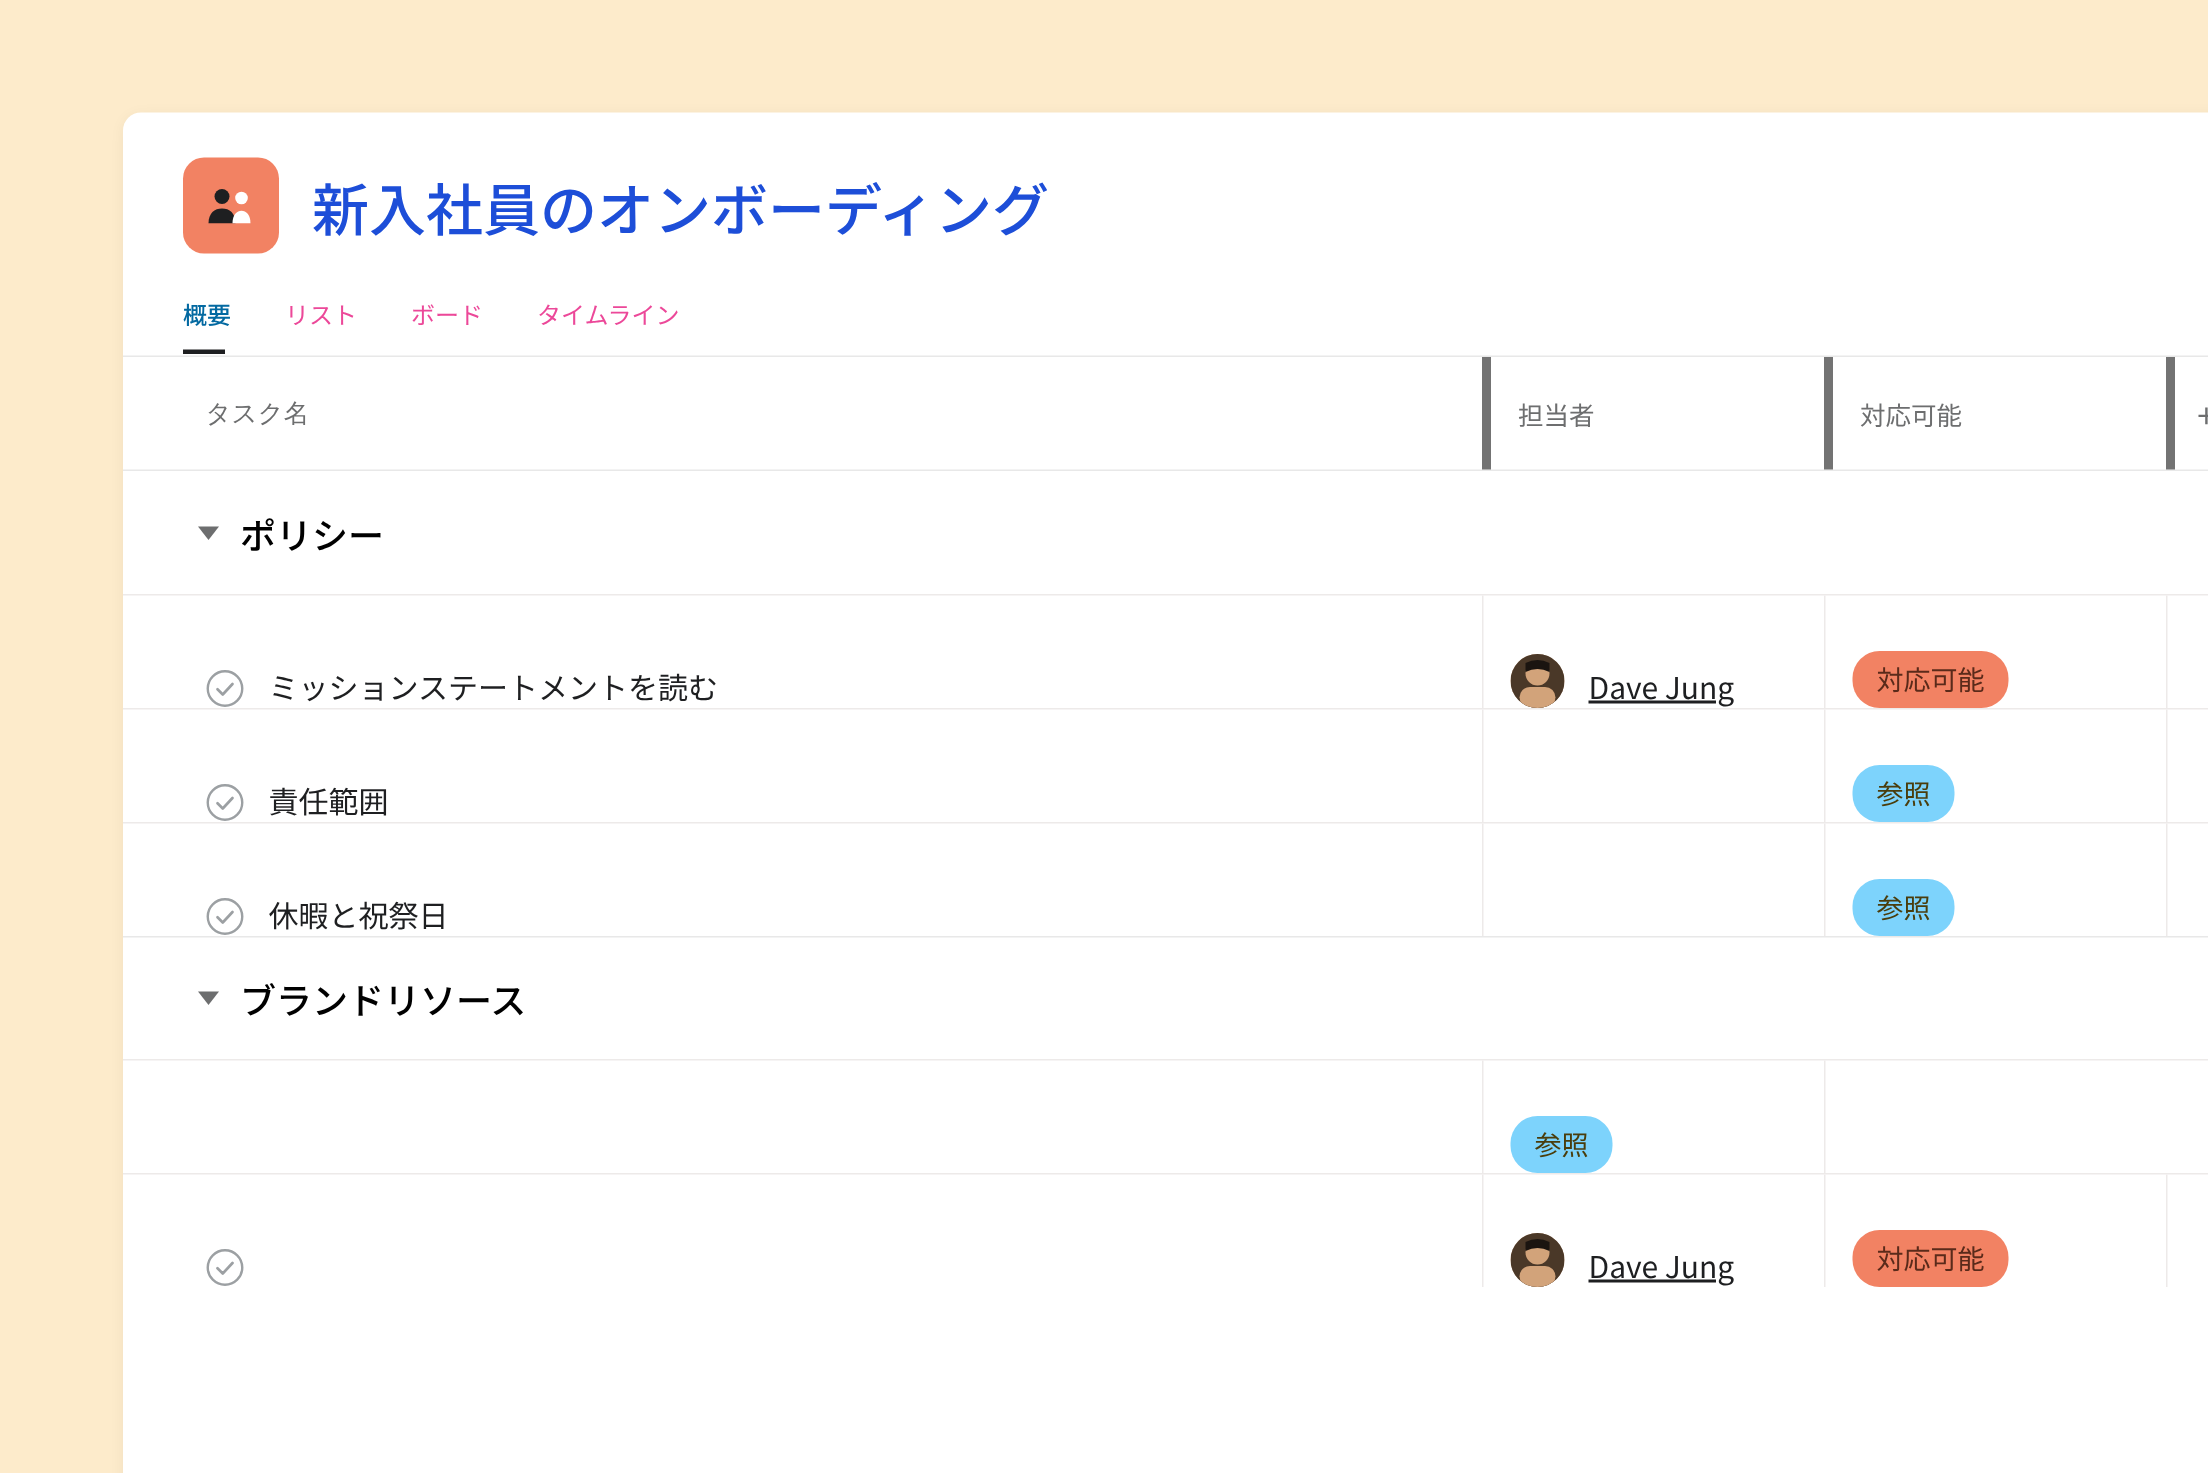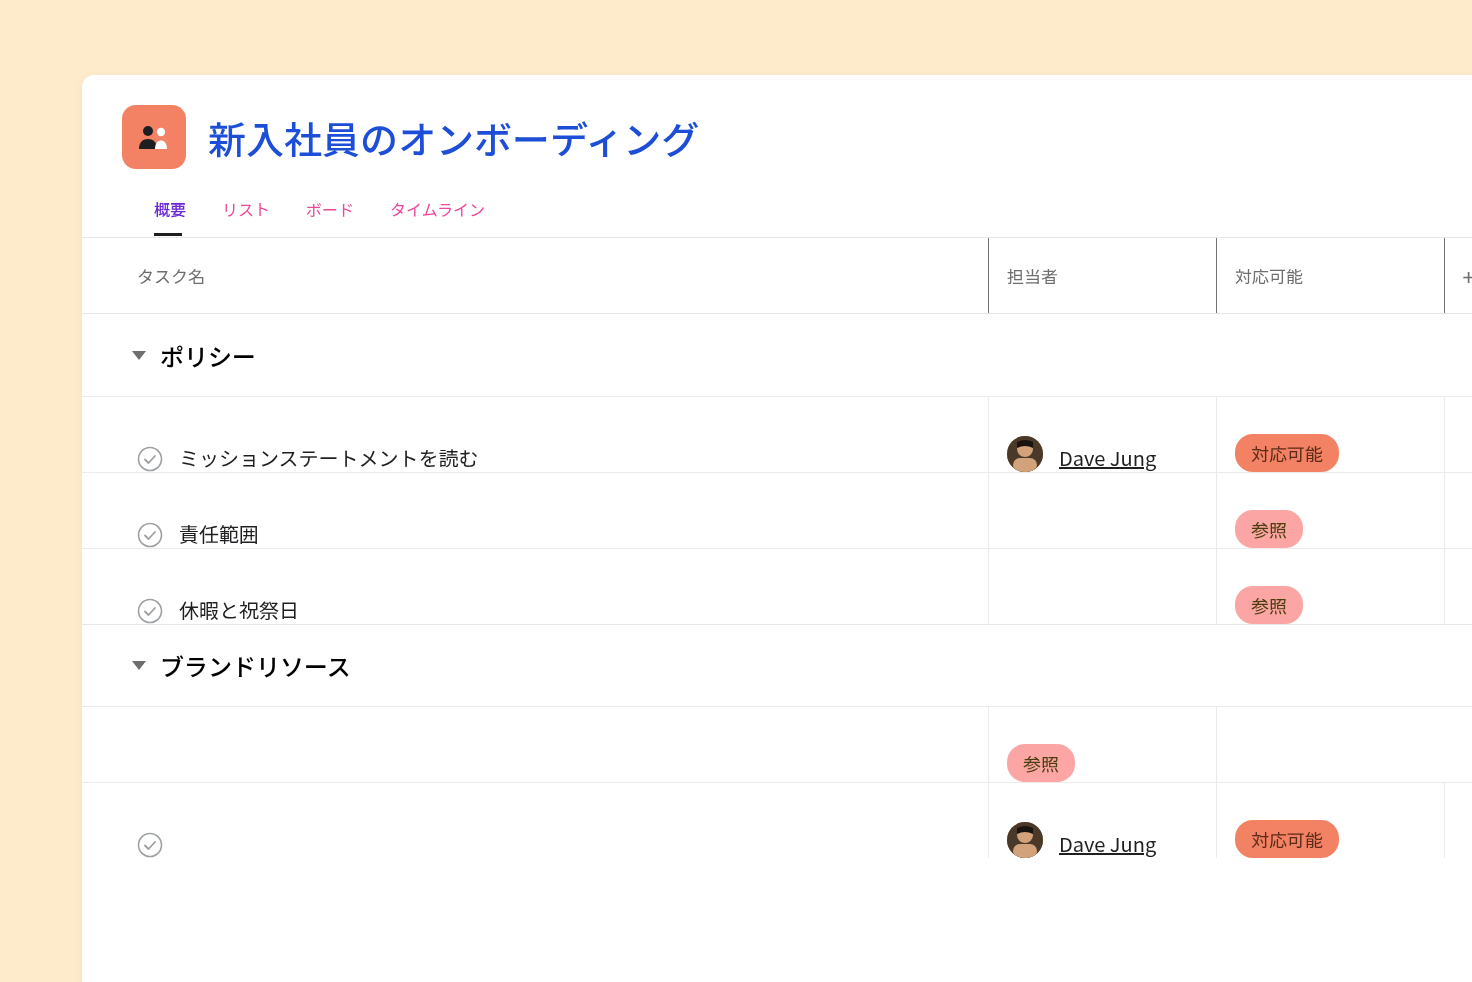--- a/index.html
+++ b/index.html
@@ -49,23 +49,22 @@
       padding: 18px 40px 0 40px;
       border-bottom: 1px solid #e8e8e8;
     }
     .tab {
       font-size: 16px;
       color: #ec4899;
       padding-bottom: 16px;
       cursor: pointer;
     }
     .tab.active {
-      color: #6d28d9;
+      color: #0369a1;
       font-weight: 500;
-      margin-left: 32px;
     }
     .tab.active::after {
       content: '';
       display: block;
       width: 28px;
       height: 3px;
       background: #1e1f21;
       margin-top: 12px;
       margin-bottom: -16px;
     }
@@ -74,23 +73,23 @@
       grid-template-columns: 1fr 228px 228px 48px;
       border-bottom: 1px solid #e8e8e8;
       height: 76px;
     }
     .th {
       display: flex;
       align-items: center;
       padding: 0 18px;
       font-size: 17px;
       color: #6d6e6f;
-      border-left: 1px solid #737373;
-    }
-    .th:first-child { border-left: none; padding-left: 55px; }
+      border-left: 6px solid #737373;
+    }
+    .th:first-child { border-left: none; padding-left: 55px; font-family: Liberation Serif, serif; }
     .th.add {
       justify-content: center;
       font-size: 22px;
       cursor: pointer;
     }
     .section-header {
       display: flex;
       align-items: center;
       gap: 14px;
       padding: 0 40px 0 50px;
@@ -161,21 +160,21 @@
       text-decoration: underline;
     }
     .badge {
       display: inline-block;
       padding: 6px 16px;
       border-radius: 18px;
       font-size: 18px;
       font-weight: 400;
     }
     .badge.orange { background: #F28263; color: #5a2a1a; }
-    .badge.yellow { background: #fca5a5; color: #4a3d0c; }
+    .badge.yellow { background: #7dd3fc; color: #4a3d0c; }
     .section-divider {
       border-top: 1px solid #e8e8e8;
     }
   </style>
 </head>
 <body>
 
 <div class="card">
 
   <div class="header">

